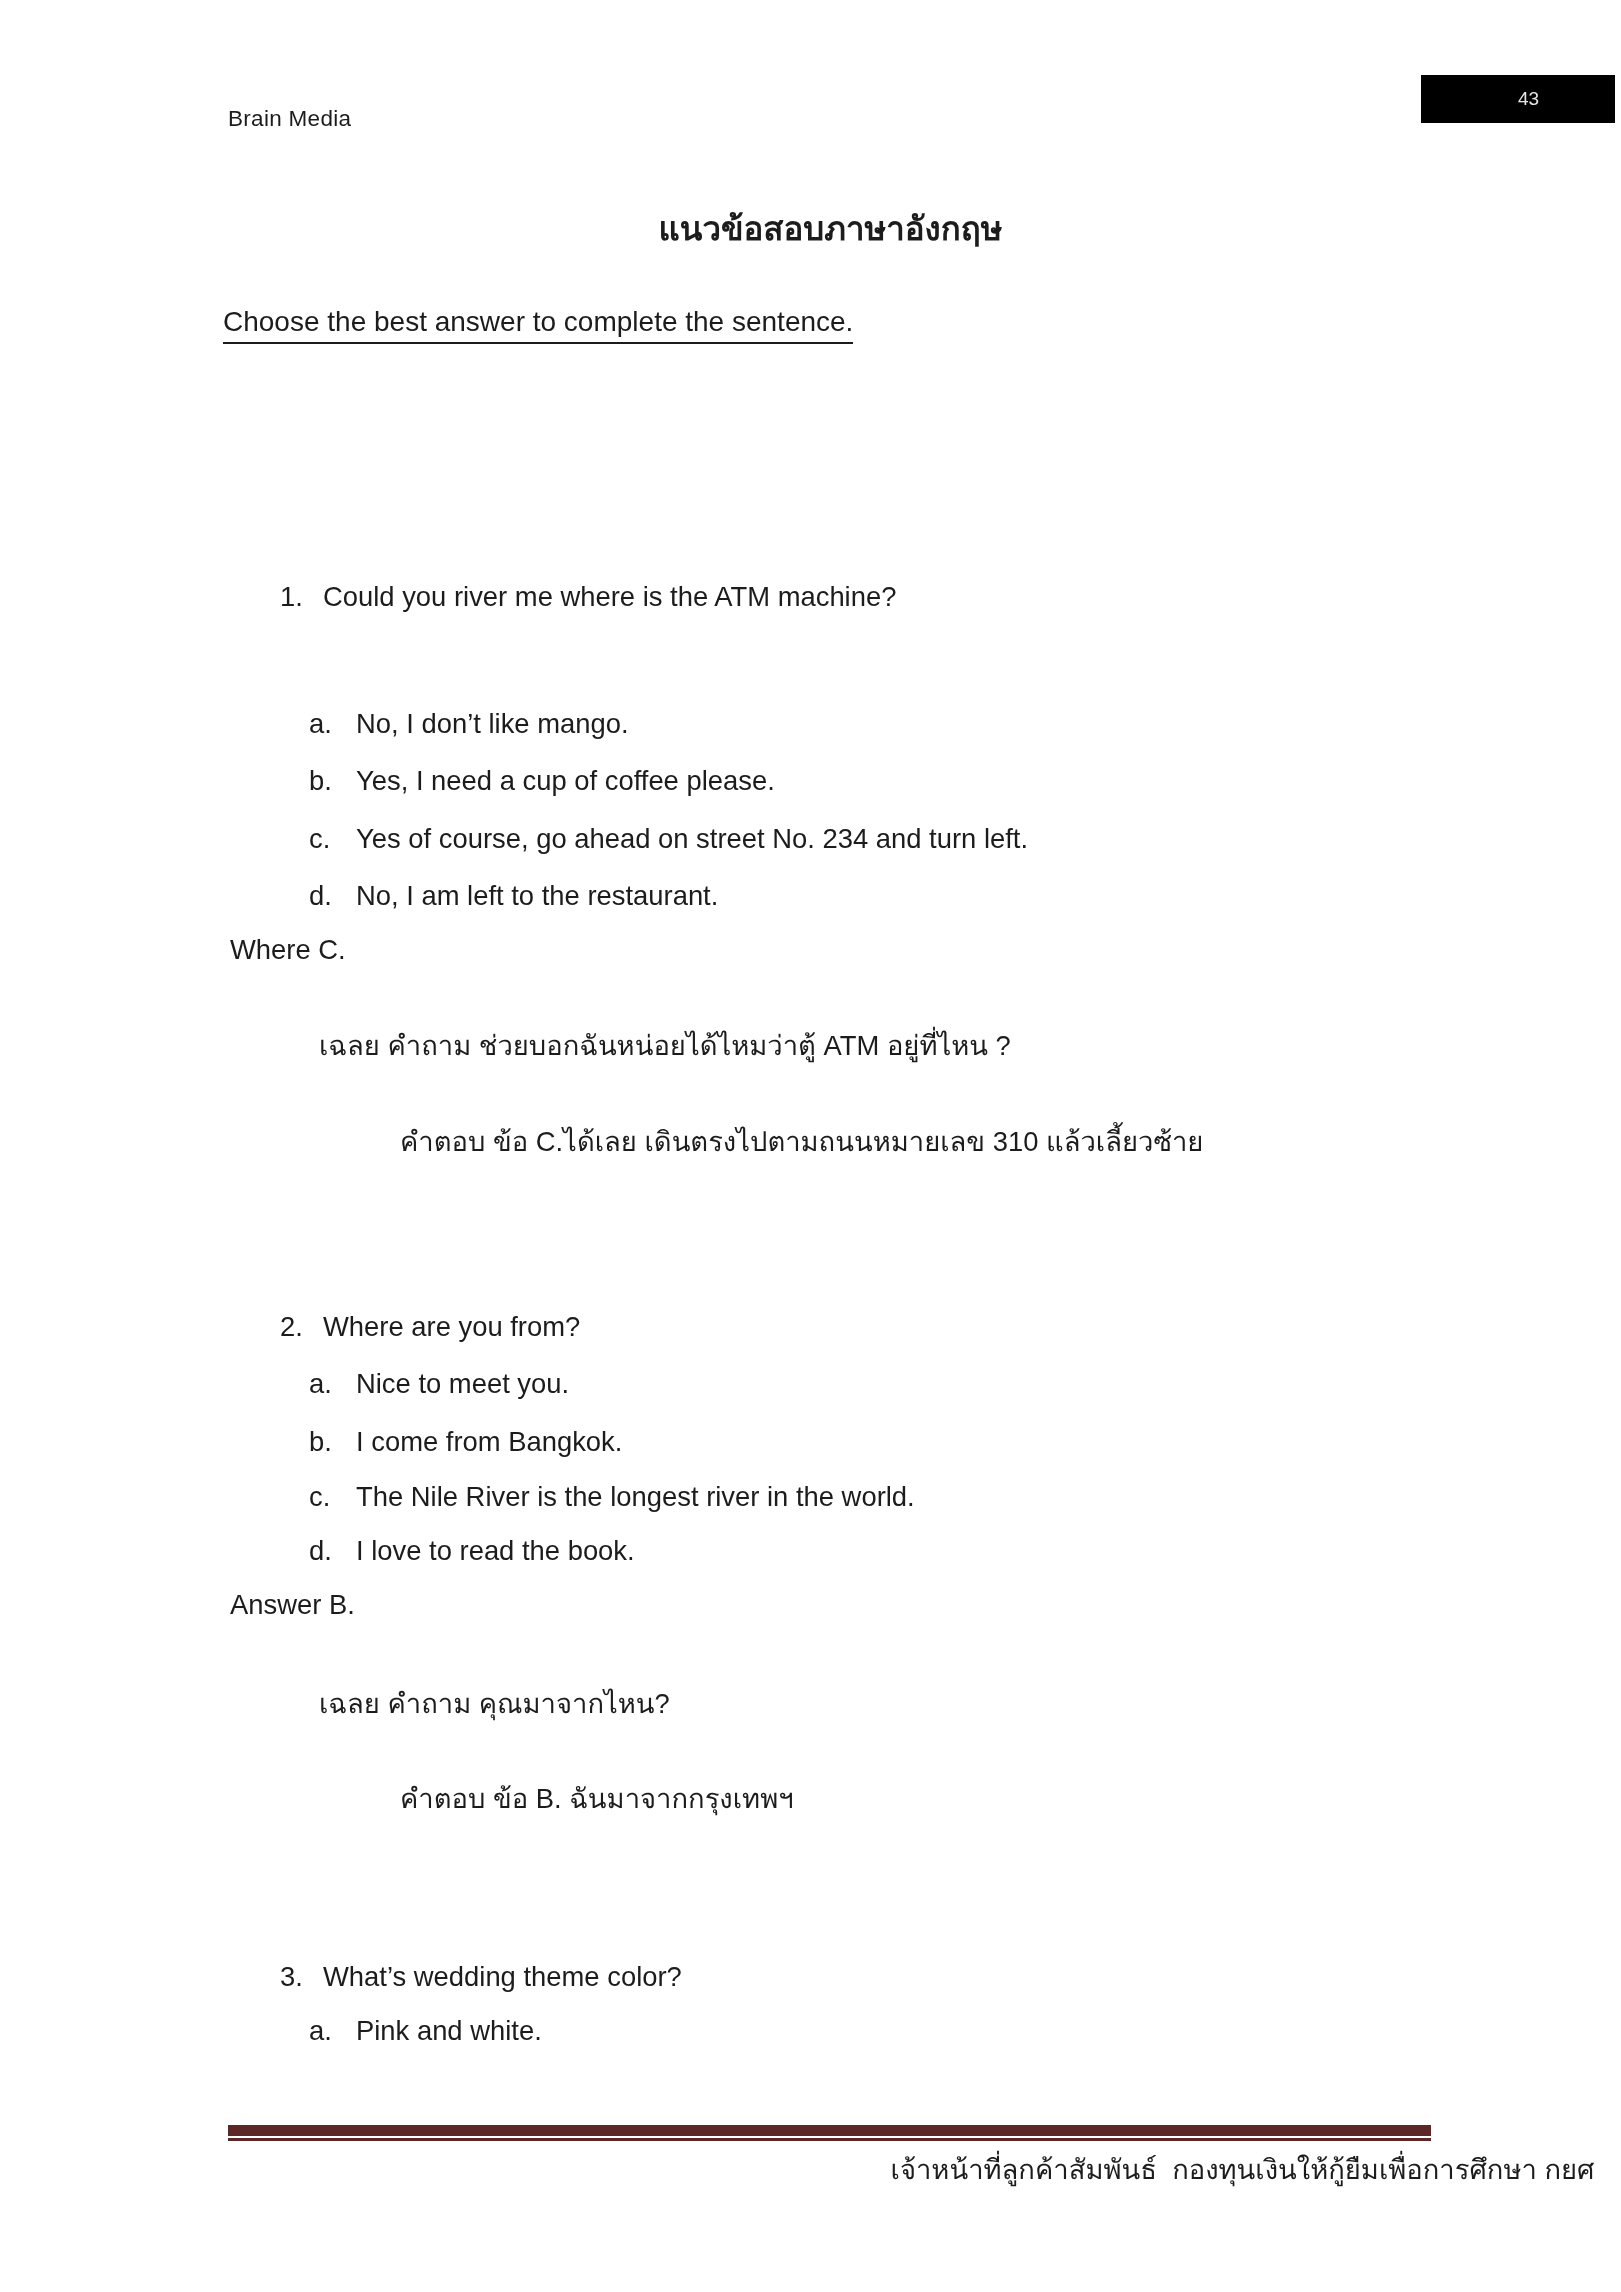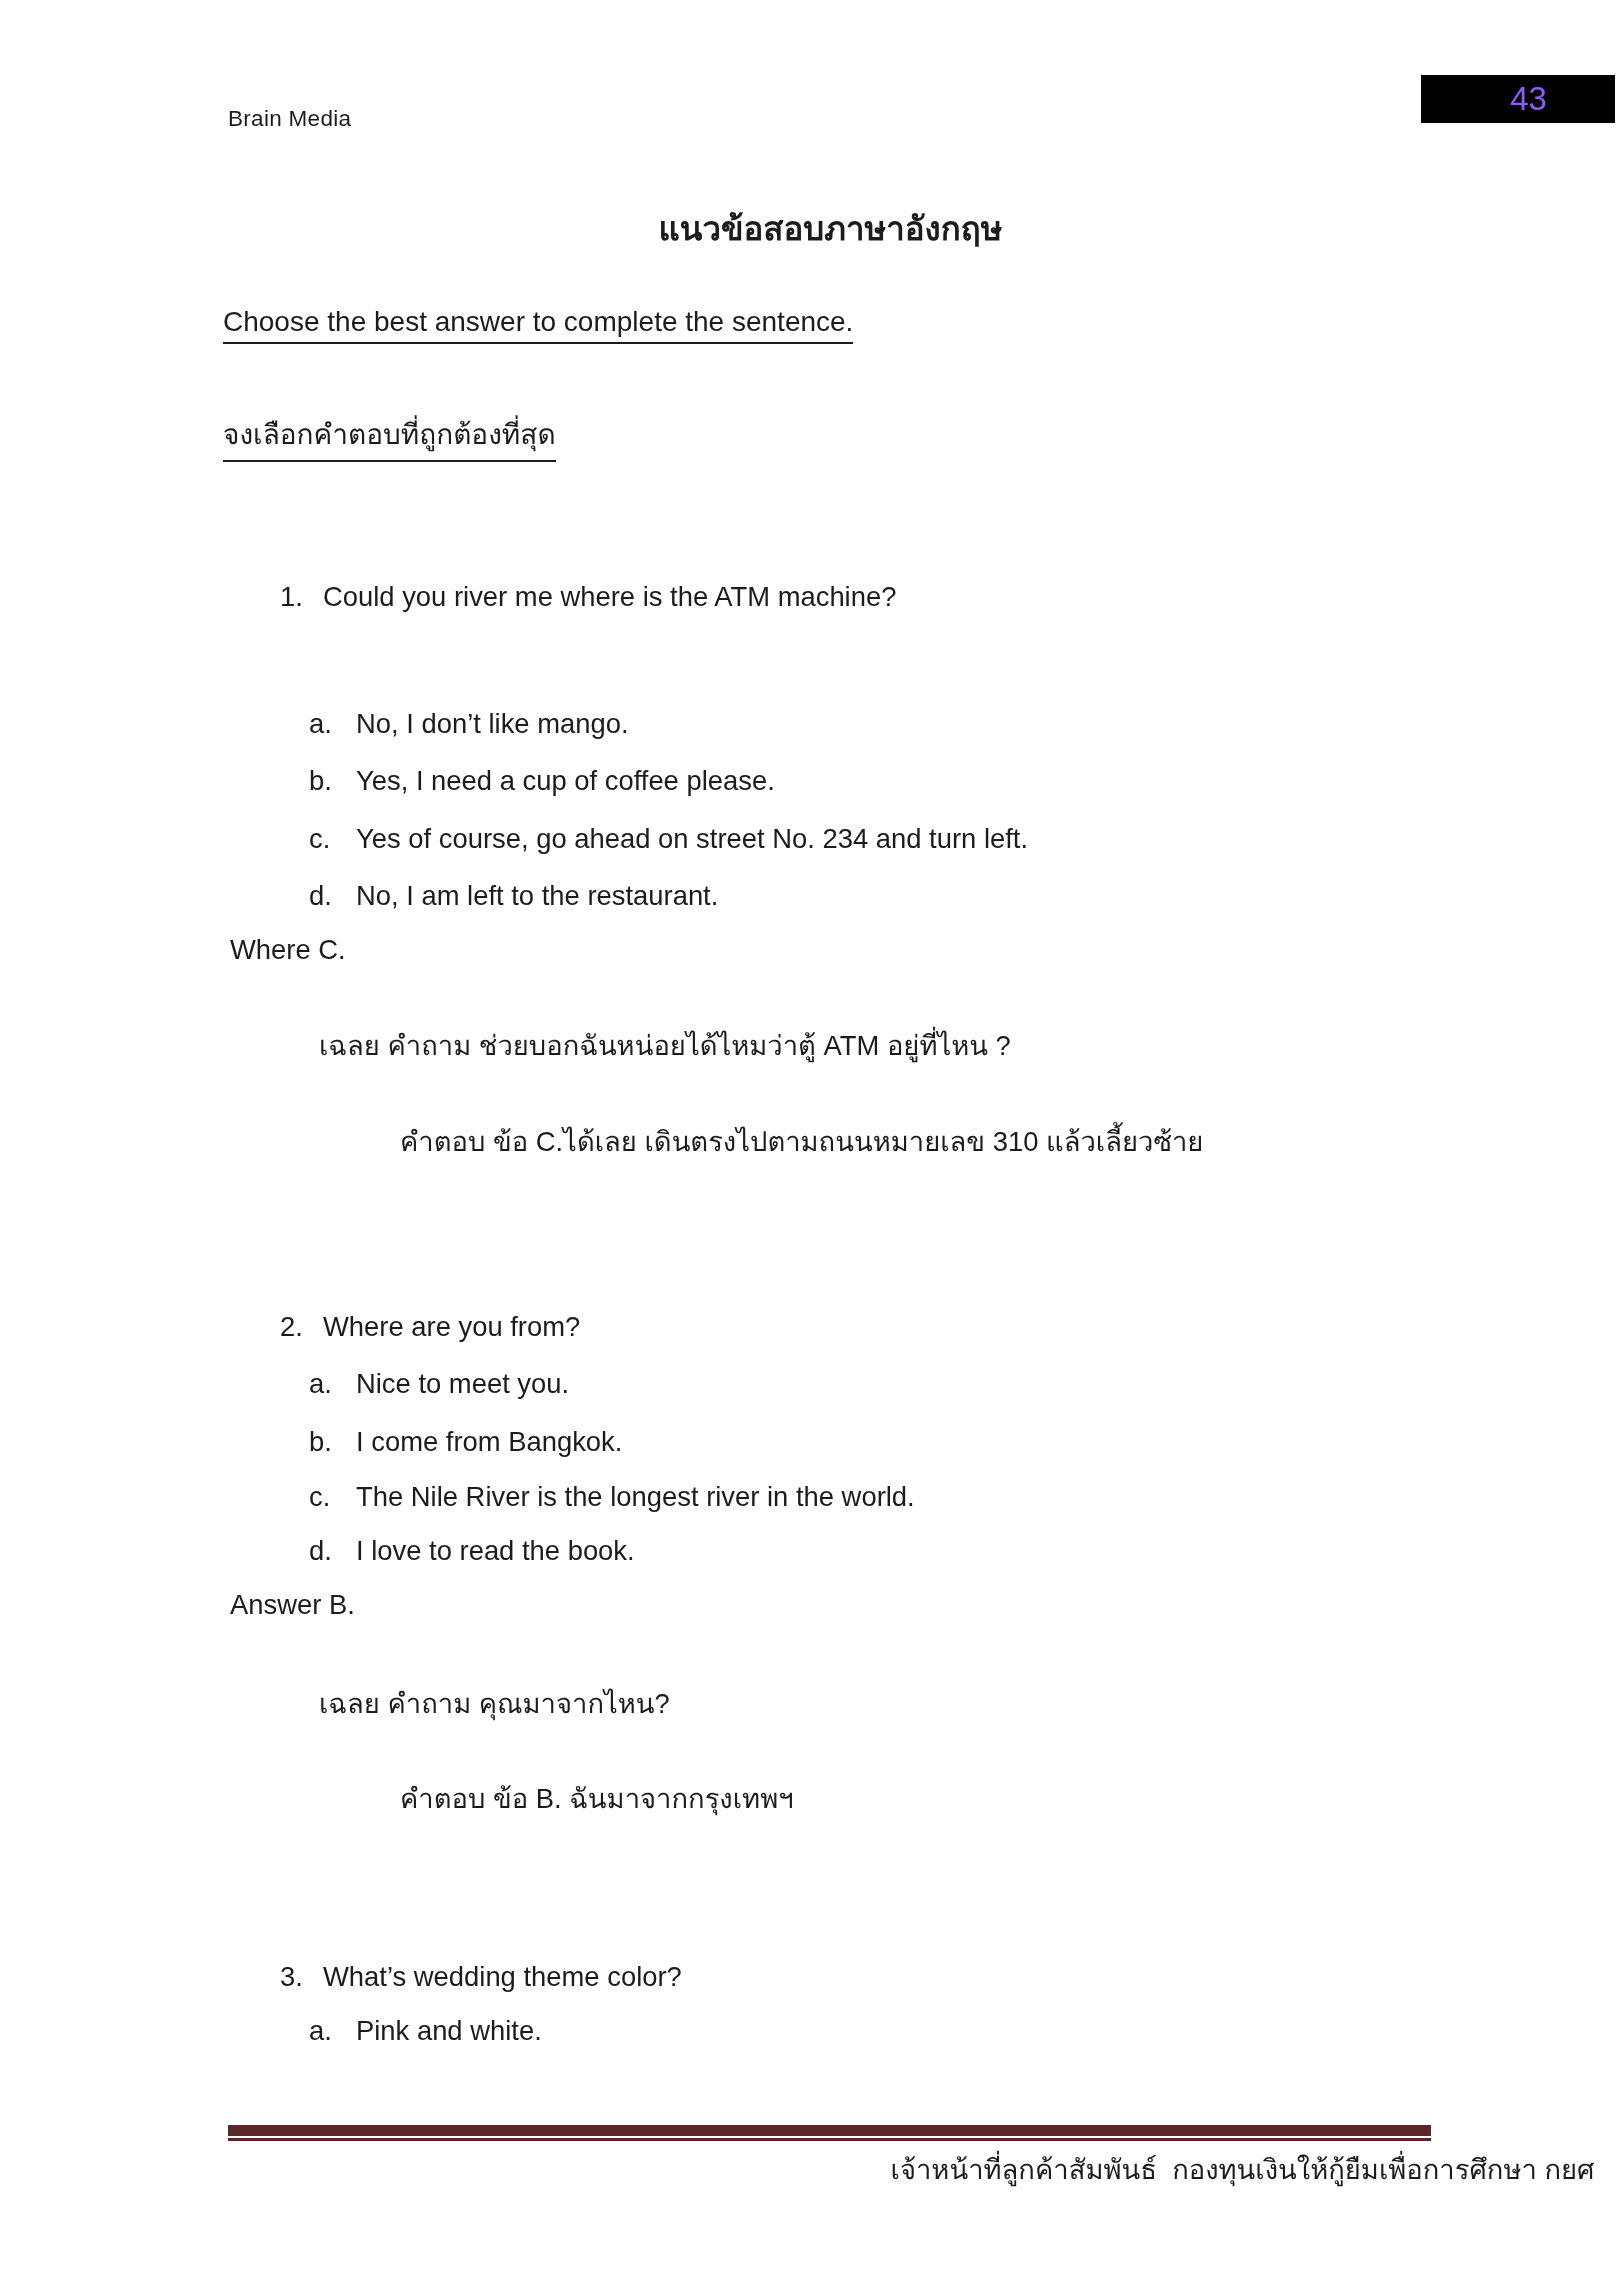--- a/index.html
+++ b/index.html
@@ -11,21 +11,21 @@
     font-family:"Liberation Sans", sans-serif;
     color:#1c1c1c;
     overflow:hidden;
   }
   .abs { position:absolute; }
   .brand { left:228px; top:106px; font-size:22.5px; letter-spacing:0.3px; }
   .pagebox {
     left:1421px; top:75px; width:194px; height:48px;
     display:flex; align-items:center; justify-content:center;
   }
-  .pagebox span { color:#8b5cf6; font-size:33px;margin-left:21px; }
+  .pagebox span { color:#e5e5e5; font-size:19px;margin-left:21px; }
   .doc-title {
     left:230px; top:202px; width:1201px;
     text-align:center; font-size:33px; font-weight:bold;
   }
   .instr { left:223px; font-size:28px; }
   .instr .u { display:inline-block; border-bottom:2.9px solid #1c1c1c; padding-bottom:3.9px; }
   .instr-en { top:306px; }
   .instr-th { top:412px; }
   .qline { left:280px; font-size:27.4px; }
   .qline .qnum { display:inline-block; width:43px; }
@@ -49,23 +49,20 @@
 <div class="page">
 
   <div class="abs brand">Brain Media</div>
   <div class="abs pagebox" style="background-color: rgb(0, 0, 0);">
     <span>43</span>
   </div>
 
   <div class="abs doc-title">แนวข้อสอบภาษาอังกฤษ</div>
   <div class="abs instr instr-en">
     <span class="u">Choose the best answer to complete the sentence.</span>
-  </div>
-  <div class="abs instr instr-th">
-    <span class="u">จงเลือกคำตอบที่ถูกต้องที่สุด</span>
   </div>
 
   <div class="abs qline" style="top:581px">
     <span class="qnum">1.</span><span>Could you river me where is the ATM machine?</span>
   </div>
   <div class="abs opt" style="top:708px">
     <span class="letter">a.</span><span>No, I don’t like mango.</span>
   </div>
   <div class="abs opt" style="top:765px">
     <span class="letter">b.</span><span>Yes, I need a cup of coffee please.</span>

